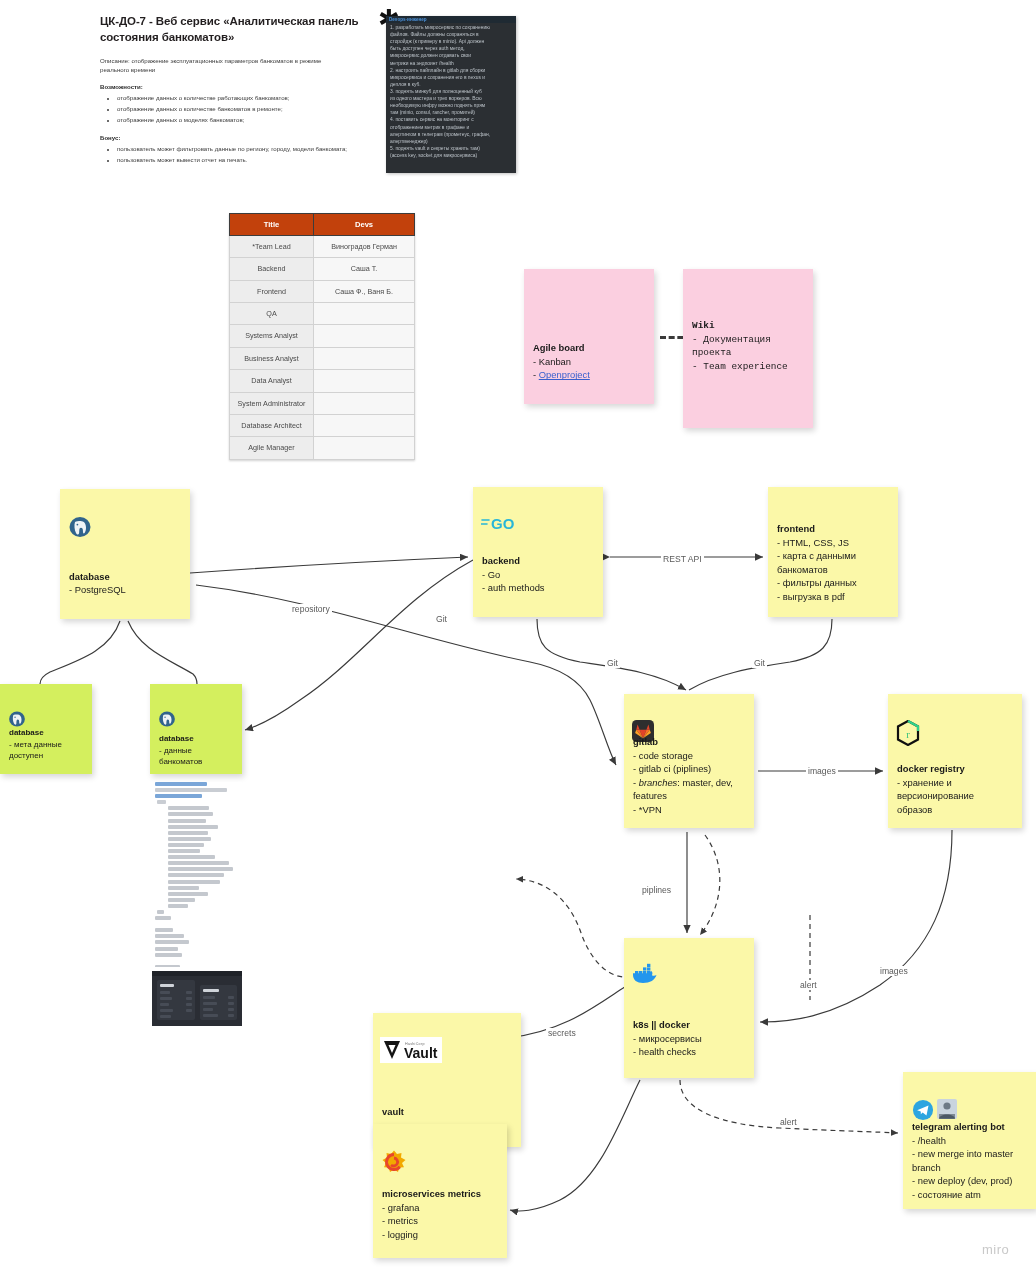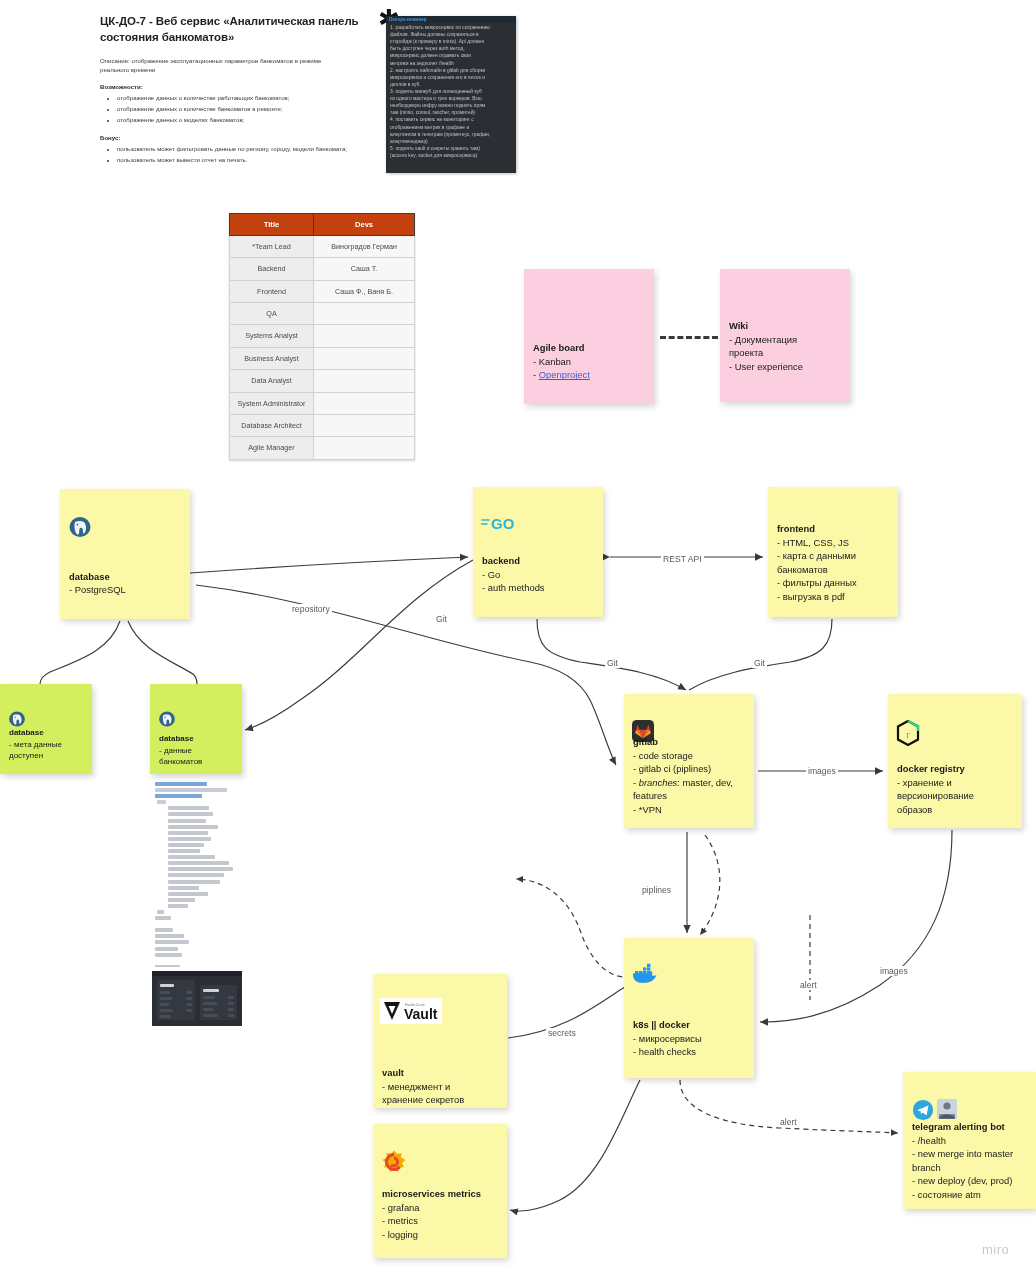--- a/index.html
+++ b/index.html
@@ -51,21 +51,21 @@
   .note .nt-title { font-weight:bold; }
   .pink { background:#fbcfe0; }
   .yellow { background:#fbf8a8; }
   .green { background:#d4ef5e; }
 
   .note .logo { position:absolute; left:8px; top:7px;margin-top:19px; }
 
   
   #note-agile { left:524px; top:269px; width:130px; height:135px; }
   #note-agile .ntxt { bottom:22px; }
-  #note-wiki  { left:720px; top:269px; width:130px; height:133px; }
+  #note-wiki  { left:683px; top:269px; width:130px; height:159px;font-family:Liberation Mono, monospace; }
   #note-wiki .ntxt { top:50px; }
   .link { color:#3a5fcd; text-decoration:underline; }
   #pink-dash { position:absolute; left:660px; top:336px; width:58px; height:0;
     border-top:3px dashed #3a3a3a; }
 
   
   #note-db        { left:60px;  top:489px; width:130px; height:130px; }
   #note-db .ntxt  { bottom:22px; }
   #note-backend   { left:473px; top:487px; width:130px; height:130px; }
   #note-backend .ntxt { bottom:22px; }
@@ -76,21 +76,21 @@
   #note-db-atm    { left:150px; top:684px; width:92px;  height:90px; }
   #note-db-atm .ntxt { bottom:6px; font-size:8px; }
   #note-gitlab    { left:624px; top:694px; width:130px; height:134px; }
   #note-gitlab .ntxt { top:41px; }
   #note-registry  { left:888px; top:694px; width:134px; height:134px; }
   #note-registry .ntxt { top:68px; }
   #note-rancher   { left:373px; top:799px; width:134px; height:134px; }
   #note-rancher .ntxt { top:81px; }
   #note-k8s       { left:624px; top:938px; width:130px; height:140px; }
   #note-k8s .ntxt { top:80px; }
-  #note-vault     { left:373px; top:974px; width:134px; height:134px;text-decoration:underline; }
+  #note-vault     { left:373px; top:1013px; width:148px; height:134px;text-decoration:underline; }
   #note-vault .ntxt { top:92px; }
   #note-metrics   { left:373px; top:1124px; width:134px; height:134px; }
   #note-metrics .ntxt { top:63px; }
   #note-telegram  { left:903px; top:1072px; width:133px; height:137px; }
   #note-telegram .ntxt { top:48px; }
 
   .italic { font-style:italic; }
 
   
   #code-shot { position:absolute; left:152px; top:782px; width:90px; height:185px;
@@ -270,21 +270,21 @@
       <div>- Kanban</div>
       <div><span>- </span><span class="link">Openproject</span></div>
     </div>
   </div>
   <div id="pink-dash"></div>
   <div id="note-wiki" class="note pink">
     <div class="ntxt">
       <div class="nt-title">Wiki</div>
       <div>- Документация</div>
       <div>проекта</div>
-      <div>- User experience</div>
+      <div>- Team experience</div>
     </div>
   </div>
 
   <div id="note-db" class="note yellow">
     <span class="logo">
       <svg width="24" height="24" viewBox="0 0 24 24">
         <ellipse cx="12" cy="12" rx="10.5" ry="10" fill="#31648c"></ellipse>
         <path d="M7 7 C6 10 6.4 15 8 18 C9 19.8 10.5 20 11 18.6 C11.4 17.4 11 15 11.6 13.6
                  C12.2 12.2 14 12.4 14.6 13.8 C15.2 15.2 14.6 18 15.6 18.4 C16.8 18.9 18 16 18 12.6
                  C18 8.8 16 6 12.6 6 C10.5 6 8.2 6 7 7 Z" fill="#fff" opacity="0.92"></path>

